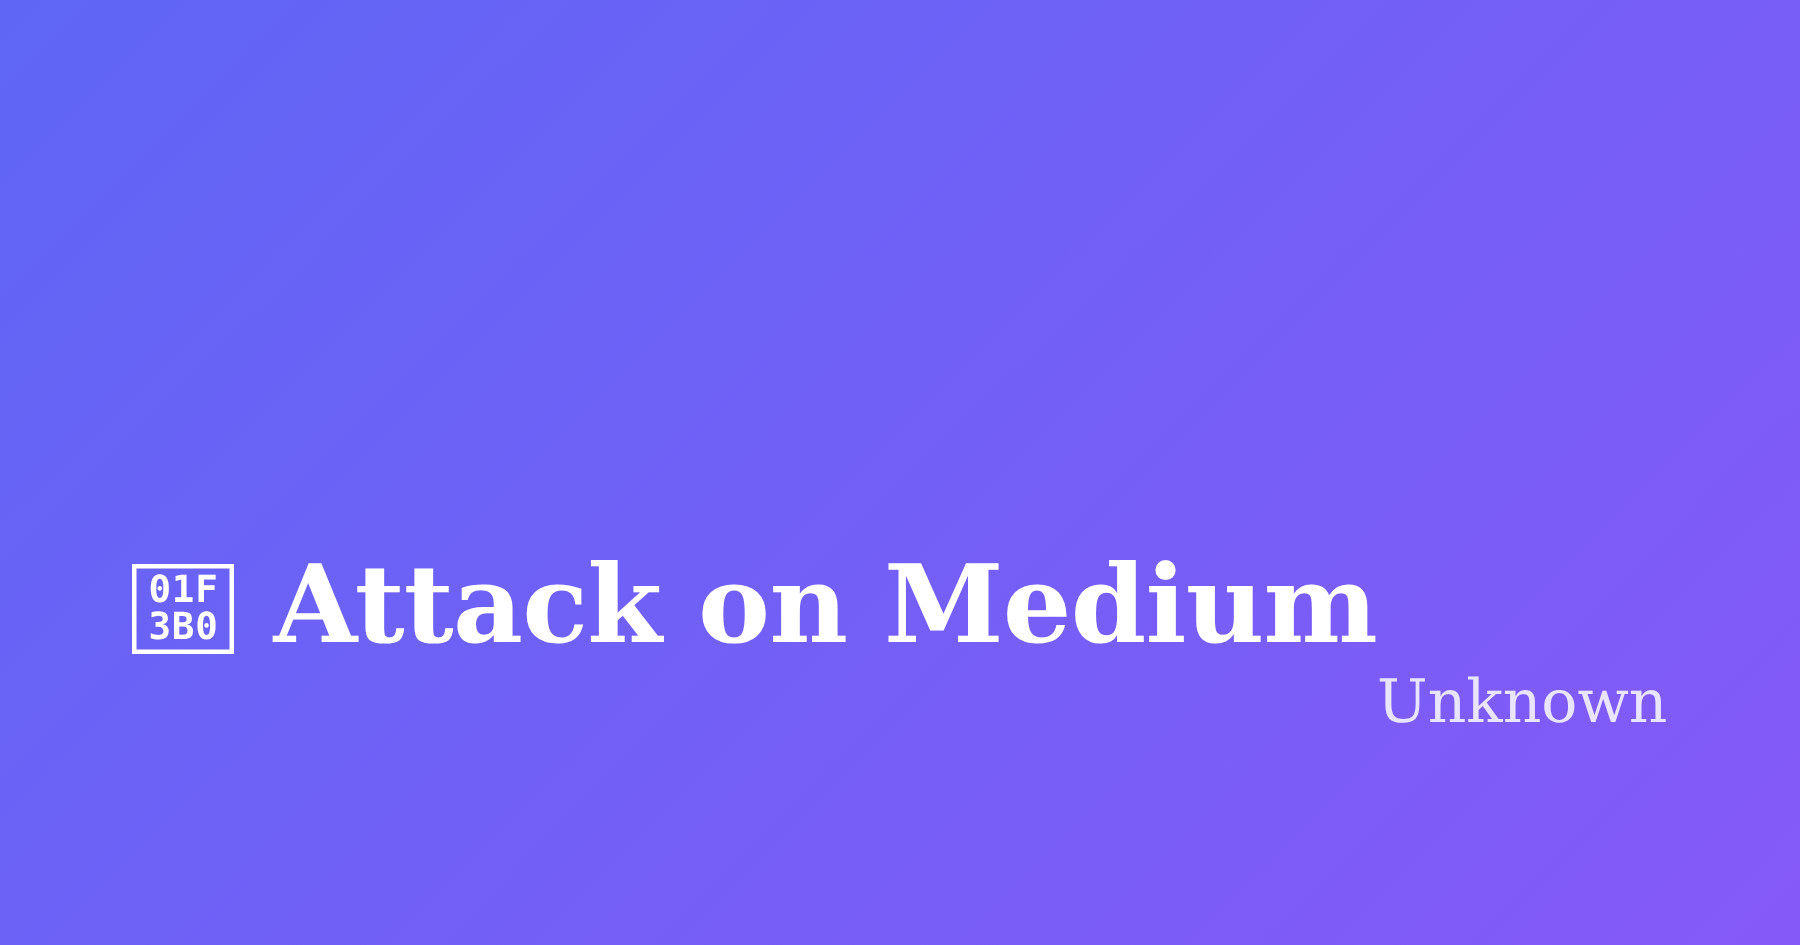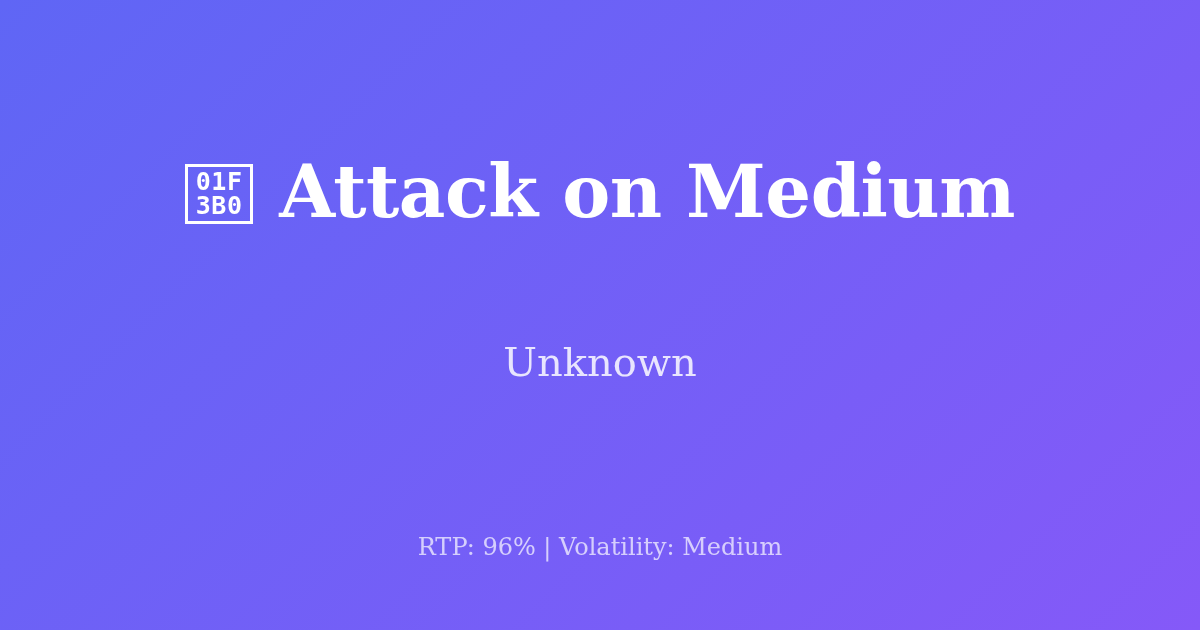--- a/index.html
+++ b/index.html
@@ -30,22 +30,22 @@
   }
 
   
   .hero {
     position: absolute;
     left: 0;
     right: 0;
     top: 0;
     height: 490px;
     display: flex;
-    flex-direction: column;
-    align-items: center;
+    flex-direction: row;
+    align-items: flex-end;
     justify-content: center;
     padding: 0 40px;
     box-sizing: border-box;
   }
 
   .title-row {
     display: flex;
     align-items: center;
     justify-content: center;
     gap: 26px;
@@ -124,15 +124,14 @@
         <span class="tofu-line">01F</span>
         <span class="tofu-line">3B0</span>
       </span>
 
       <h1 class="title-text">Attack on Medium</h1>
     </div>
 
     <div class="subtitle">Unknown</div>
   </div>
 
-  <div class="meta">RTP: 96% | Volatility: Medium</div>
 
 </div>
 
 </body></html>

